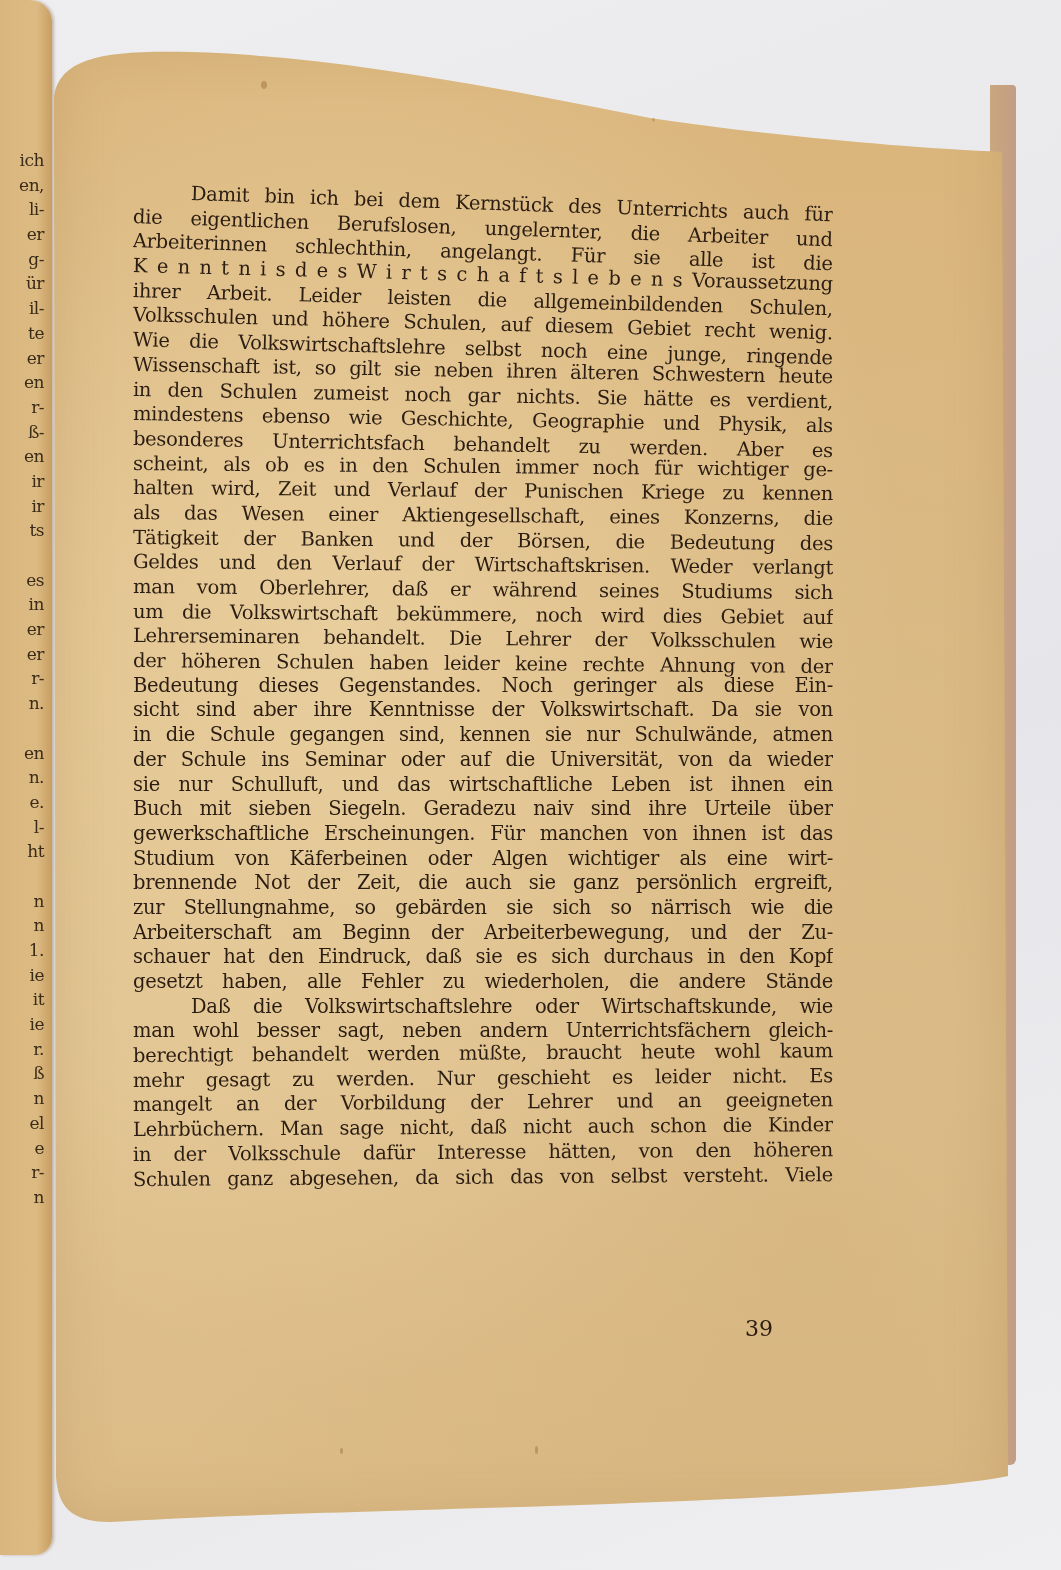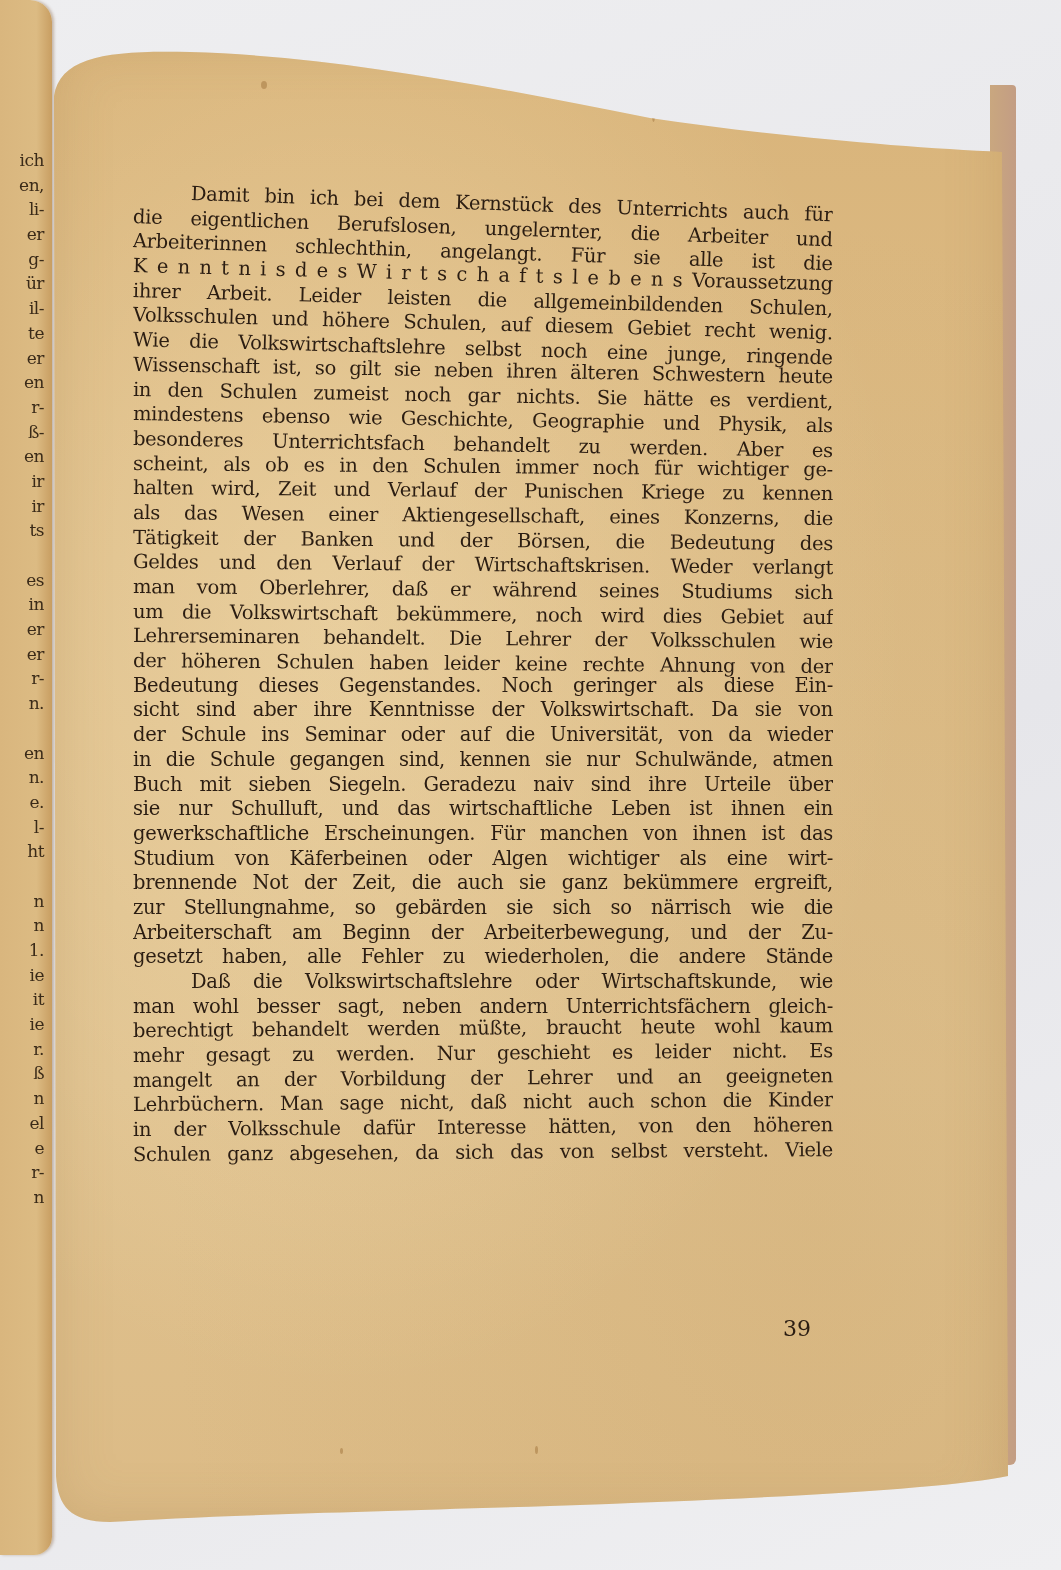--- a/index.html
+++ b/index.html
@@ -97,21 +97,21 @@
   .line.indent {
     padding-left: 58px;
   }
   .wave-1 { transform: rotate(1.9deg); transform-origin: left center; }
   .wave-2 { transform: rotate(1.5deg); transform-origin: left center; }
   .wave-3 { transform: rotate(1.0deg); transform-origin: left center; }
   .wave-4 { transform: rotate(0.5deg); transform-origin: left center; }
   .wave-5 { transform: rotate(-0.4deg); transform-origin: left center; }
   .page-number {
     position: absolute;
-    left: 783px;
+    left: 745px;
     top: 1316px;
     font-family: "DejaVu Serif", "Liberation Serif", serif;
     font-size: 22px;
     color: #2b1d12;
   }
 </style>
 </head>
 <body>
 
 <div class="facing-page">
@@ -188,29 +188,30 @@
     <div class="line wave-4">halten wird, Zeit und Verlauf der Punischen Kriege zu kennen</div>
     <div class="line wave-4">als das Wesen einer Aktiengesellschaft, eines Konzerns, die</div>
     <div class="line wave-4">Tätigkeit der Banken und der Börsen, die Bedeutung des</div>
     <div class="line wave-4">Geldes und den Verlauf der Wirtschaftskrisen. Weder verlangt</div>
     <div class="line wave-4">man vom Oberlehrer, daß er während seines Studiums sich</div>
     <div class="line wave-4">um die Volkswirtschaft bekümmere, noch wird dies Gebiet auf</div>
     <div class="line wave-4">Lehrerseminaren behandelt. Die Lehrer der Volksschulen wie</div>
     <div class="line wave-4">der höheren Schulen haben leider keine rechte Ahnung von der</div>
     <div class="line">Bedeutung dieses Gegenstandes. Noch geringer als diese Ein-</div>
     <div class="line">sicht sind aber ihre Kenntnisse der Volkswirtschaft. Da sie von</div>
+    <div class="line">in die Schule gegangen sind, kennen sie nur Schulwände, atmen</div>
     <div class="line">der Schule ins Seminar oder auf die Universität, von da wieder</div>
-    <div class="line">in die Schule gegangen sind, kennen sie nur Schulwände, atmen</div>
+    <div class="line">sie nur Schulluft, und das wirtschaftliche Leben ist ihnen ein</div>
     <div class="line">Buch mit sieben Siegeln. Geradezu naiv sind ihre Urteile über</div>
-    <div class="line">sie nur Schulluft, und das wirtschaftliche Leben ist ihnen ein</div>
     <div class="line">gewerkschaftliche Erscheinungen. Für manchen von ihnen ist das</div>
     <div class="line">Studium von Käferbeinen oder Algen wichtiger als eine wirt-</div>
-    <div class="line">brennende Not der Zeit, die auch sie ganz bekümmere ergreift,</div>
+    <div class="line">brennende Not der Zeit, die auch sie ganz persönlich ergreift,</div>
     <div class="line">zur Stellungnahme, so gebärden sie sich so närrisch wie die</div>
     <div class="line">Arbeiterschaft am Beginn der Arbeiterbewegung, und der Zu-</div>
+    <div class="line">schauer hat den Eindruck, daß sie es sich durchaus in den Kopf</div>
     <div class="line">gesetzt haben, alle Fehler zu wiederholen, die andere Stände</div>
   </div>
   <div>
     <div class="line indent">Daß die Volkswirtschaftslehre oder Wirtschaftskunde, wie</div>
     <div class="line">man wohl besser sagt, neben andern Unterrichtsfächern gleich-</div>
     <div class="line wave-5">berechtigt behandelt werden müßte, braucht heute wohl kaum</div>
     <div class="line wave-5">mehr gesagt zu werden. Nur geschieht es leider nicht. Es</div>
     <div class="line wave-5">mangelt an der Vorbildung der Lehrer und an geeigneten</div>
     <div class="line wave-5">Lehrbüchern. Man sage nicht, daß nicht auch schon die Kinder</div>
     <div class="line wave-5">in der Volksschule dafür Interesse hätten, von den höheren</div>

